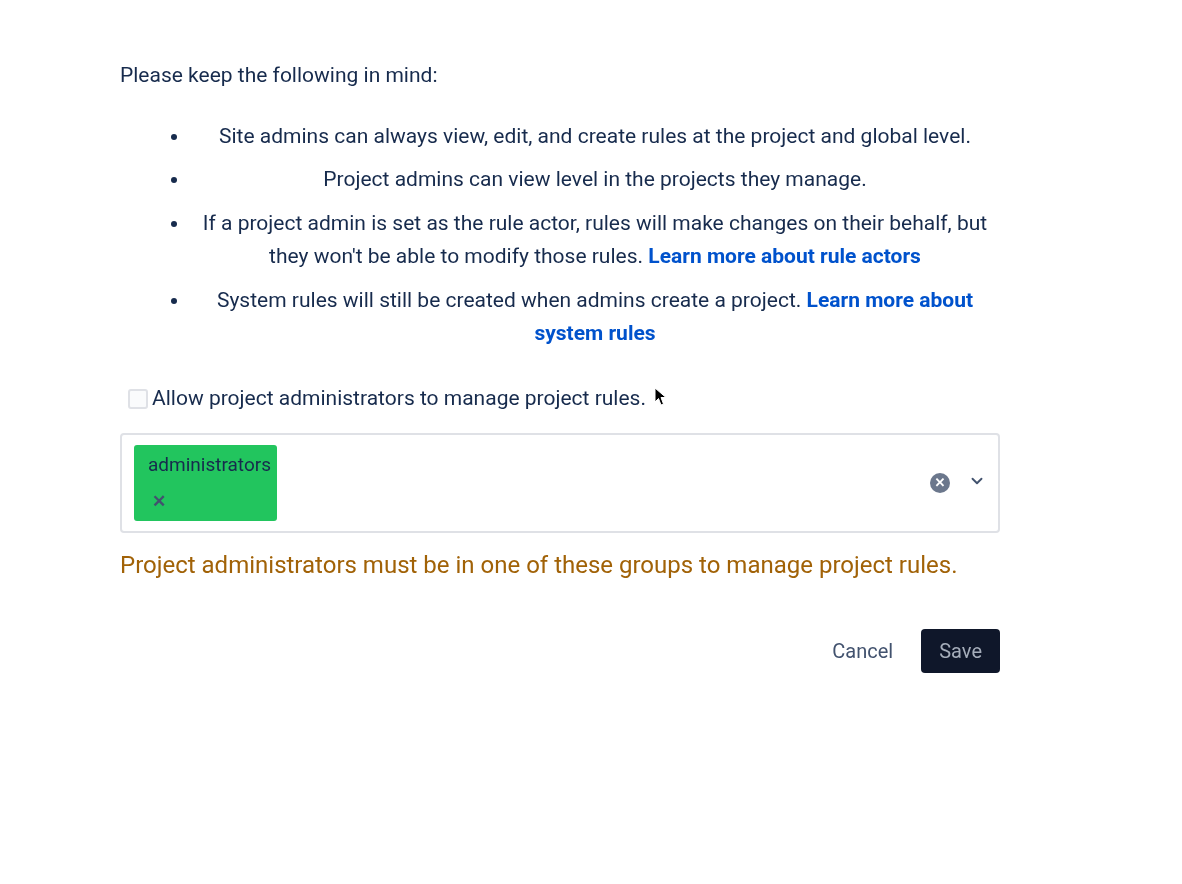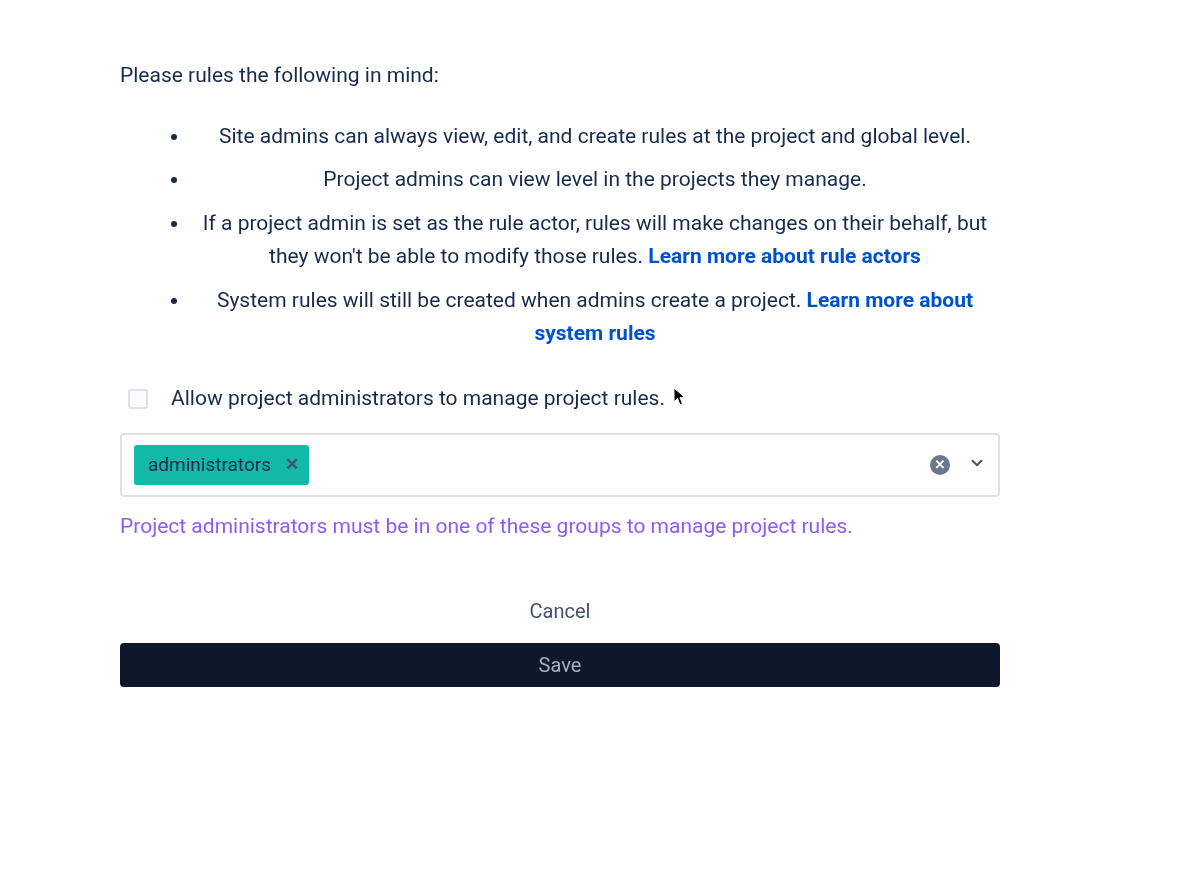--- a/index.html
+++ b/index.html
@@ -43,21 +43,21 @@
       text-align: center;
     }
     a.link {
       color: #0052CC;
       text-decoration: none;
       font-weight: bold;
     }
     .checkbox-row {
       display: flex;
       align-items: center;
-      gap: 23px;
+      gap: 4px;
       margin-bottom: 18px;
       margin-left: 8px;
     }
     .checkbox {
       width: 20px;
       height: 20px;
       border: 2px solid #DFE1E6;
       border-radius: 3px;
       background: #FAFBFC;
       cursor: pointer;
@@ -83,28 +83,28 @@
       align-items: center;
       justify-content: space-between;
       margin-bottom: 14px;
       cursor: text;
     }
     .tags {
       display: flex;
       gap: 6px;
     }
     .tag {
-      background: #14b8a6;
+      background: #22c55e;
       border-radius: 3px;
       padding: 6px 6px 6px 14px;
       display: inline-flex;
-      align-items: center;
       gap: 10px;
       font-size: 19px;
       color: #172B4D;
+      flex-direction: column;
     }
     .tag-remove {
       cursor: pointer;
       font-size: 17px;
       color: #42526E;
       padding: 0 4px;
       font-weight: 600;
     }
     .select-controls {
       display: flex;
@@ -122,29 +122,28 @@
       justify-content: center;
       font-size: 13px;
       cursor: pointer;
       font-weight: bold;
     }
     .chevron {
       cursor: pointer;
       color: #42526E;
     }
     .helper {
-      font-size: 21px;
-      color: #8b5cf6;
+      font-size: 24px;
+      color: #a16207;
       margin-bottom: 46px;
     }
     .actions {
       display: flex;
-      justify-content: center;
+      justify-content: flex-end;
       gap: 10px;
-      flex-direction: column;
     }
     .btn {
       font-size: 20px;
       padding: 10px 18px;
       border-radius: 4px;
       border: none;
       cursor: pointer;
       font-family: inherit;
     }
     .btn-cancel {
@@ -155,21 +154,21 @@
       background: #0f172a;
       color: #A5ADBA;
       cursor: not-allowed;
     }
   </style>
 </head>
 <body>
 
 <div class="container">
 
-  <p class="intro">Please rules the following in mind:</p>
+  <p class="intro">Please keep the following in mind:</p>
 
   <ul class="bullets">
     <li>
       <span>Site admins can always view, edit, and create rules at the project and global level.</span>
     </li>
     <li>
       <span>Project admins can view level in the projects they manage.</span>
     </li>
     <li>
       <span>If a project admin is set as the rule actor, rules will make changes on their behalf, but they won't be able to modify those rules. </span><a href="#" class="link">Learn more about rule actors</a>

